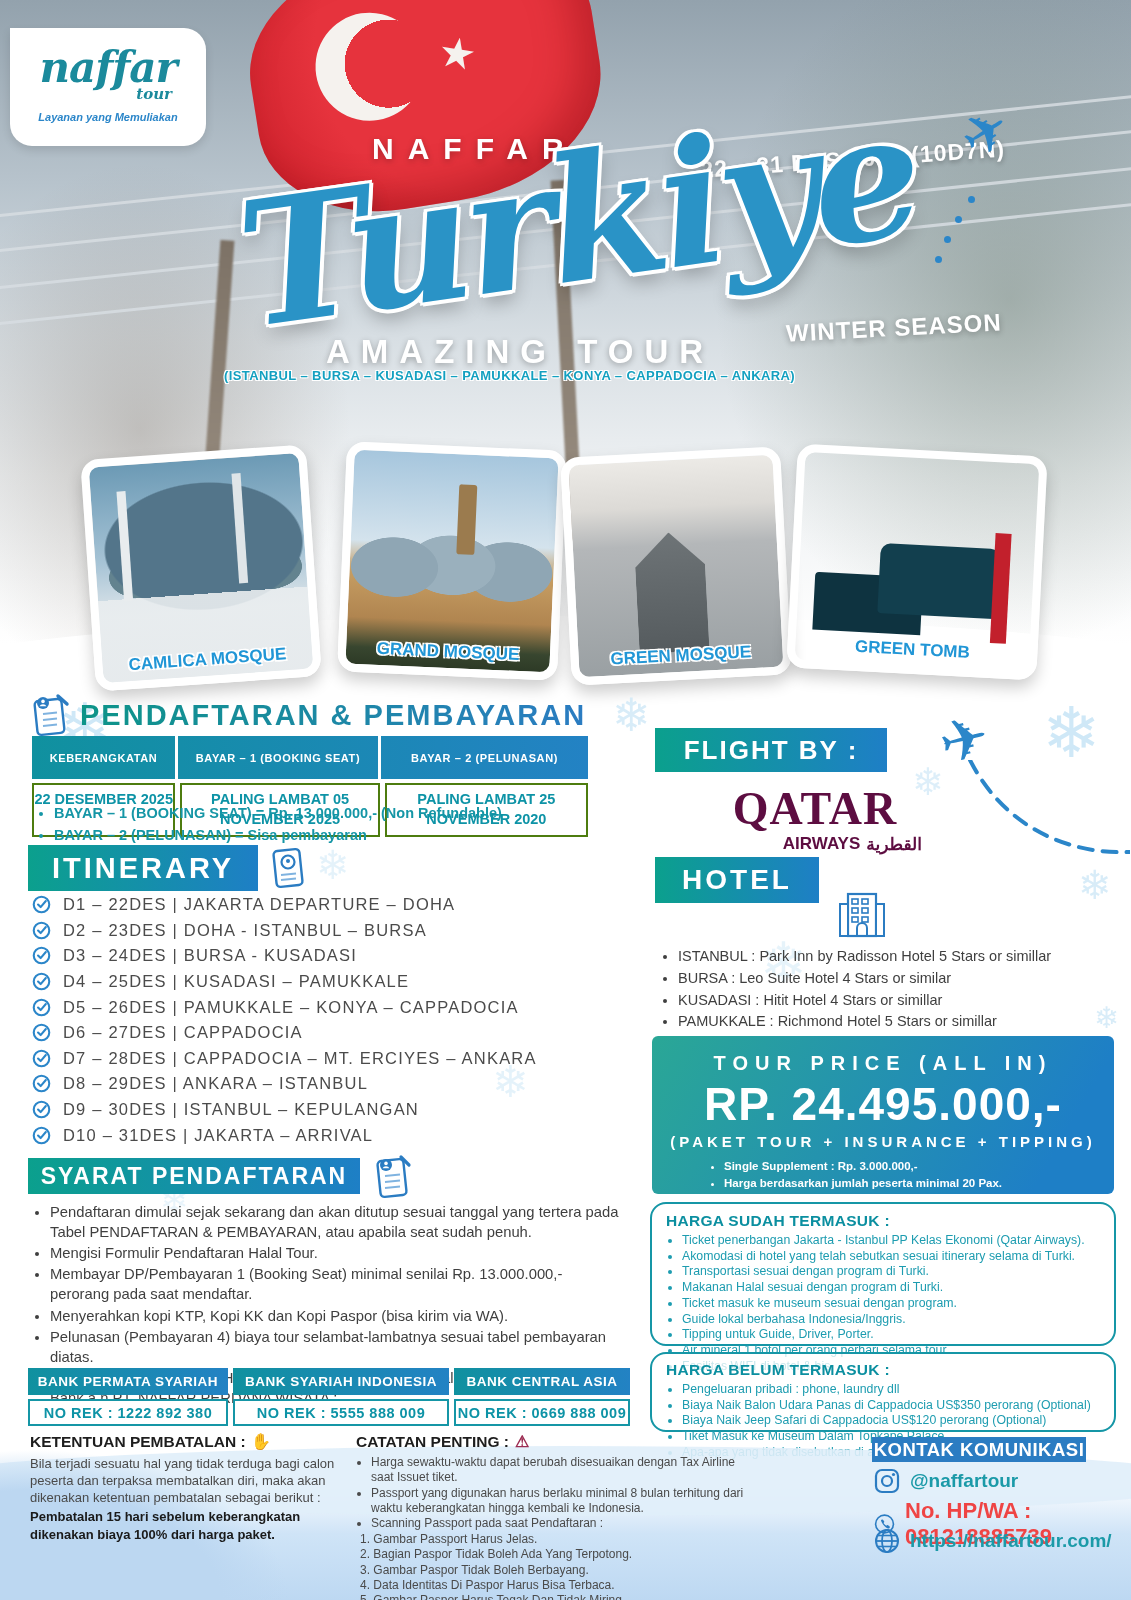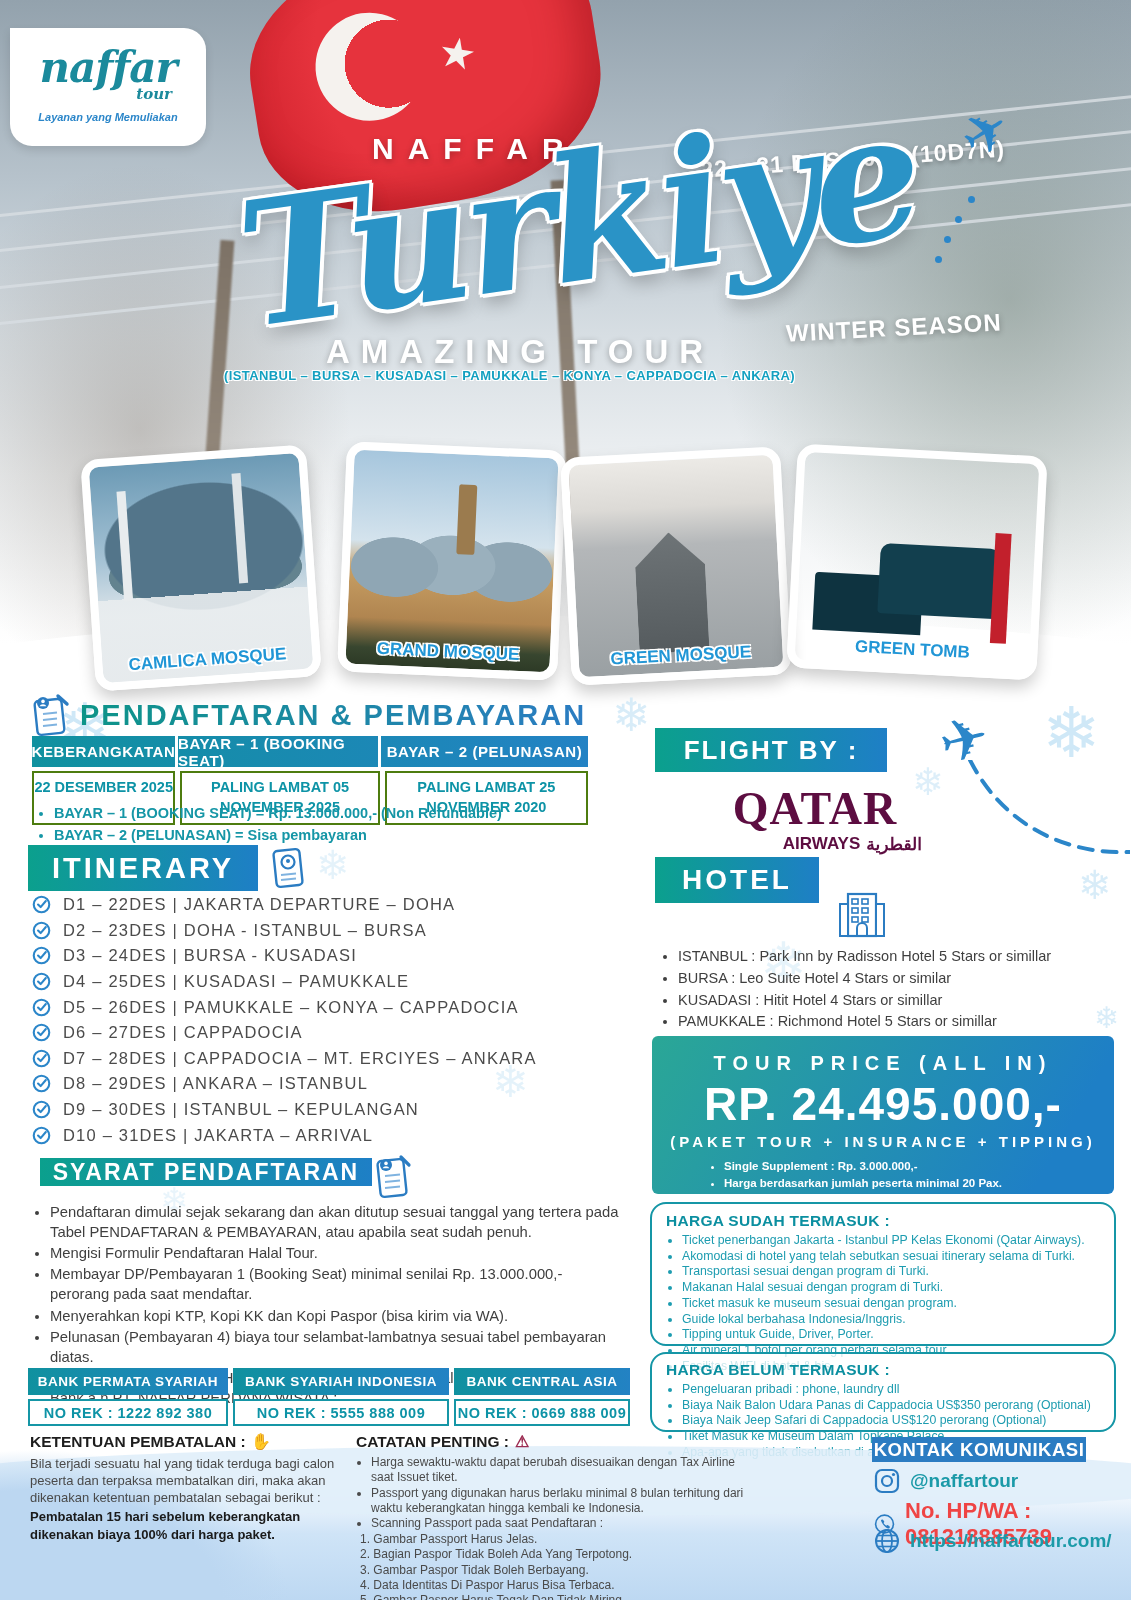--- a/index.html
+++ b/index.html
@@ -96,37 +96,37 @@
   
   .flake{ position:absolute; color:#cfe8f7; }
   .sec-title-row{ position:absolute; display:flex; align-items:center; gap:8px; }
   .grad-text{ font-weight:800; font-size:29px; letter-spacing:2px;
     background:linear-gradient(90deg,#0d9488 0%, #2b7cc2 100%); -webkit-background-clip:text; background-clip:text; color:transparent; }
   .grad-box{ position:absolute; display:flex; align-items:center; justify-content:center;
     background:linear-gradient(90deg,#0ba08d 0%, #1e7fc6 100%); color:#fff; font-weight:800; }
   
   .reg-table{ position:absolute; left:32px; top:736px; width:556px; }
   .reg-head{ display:flex; background:linear-gradient(90deg,#10919f,#2382c4); }
-  .reg-head div{ height:31px; display:flex; align-items:center; justify-content:center; color:#fff; font-weight:800; font-size:15px;
+  .reg-head div{ height:43px; display:flex; align-items:center; justify-content:center; color:#fff; font-weight:800; font-size:11px;
     letter-spacing:.6px; border-right:3px solid #fff; }
   .reg-head div:last-child{ border-right:none; }
   .reg-body{ display:flex; gap:5px; margin-top:4px; }
   .reg-body div{ background:#fff; border:2px solid #4d7c0f; color:#0d93a6; font-weight:800; font-size:14.5px; text-align:center;
     height:54px; padding-top:5px; line-height:1.35; }
   .c1{ width:146px; } .c2{ width:203px; } .c3{ width:207px; }
   .reg-notes{ position:absolute; left:36px; top:803px; color:#1596a6; font-weight:600; font-size:14.5px; line-height:1.5; }
   .reg-notes li{ list-style:disc; margin-left:18px; }
   
   .itin-box{ left:28px; top:845px; width:230px; height:46px; font-size:29px; letter-spacing:3px; }
   .itin-list{ position:absolute; left:32px; top:892px; }
   .itin-row{ display:flex; align-items:center; gap:12px; height:25.6px; }
   .itin-row span{ color:#4b4b4b; font-size:16.5px; letter-spacing:1.2px; font-weight:500; }
   .check{ width:19px; height:19px; flex:0 0 19px; }
   
-  .syarat-box{ left:40px; top:1158px; width:332px; height:28px; font-size:23px; letter-spacing:2px; }
+  .syarat-box{ left:28px; top:1158px; width:332px; height:36px; font-size:23px; letter-spacing:2px; }
   .syarat-list{ position:absolute; left:34px; top:1202px; width:590px; color:#3f3f3f; font-size:14.8px; line-height:1.36; }
   .syarat-list li{ list-style:disc; margin-left:16px; margin-bottom:1px; }
   
   .banks{ position:absolute; left:28px; top:1368px; display:flex; gap:5px; }
   .bank{ display:flex; flex-direction:column; gap:4px; }
   .bank .bh{ background:linear-gradient(90deg,#10919f,#2382c4); color:#fff; font-weight:800; font-size:13.5px; letter-spacing:.5px;
     height:27px; display:flex; align-items:center; justify-content:center; }
   .bank .bv{ background:#fff; border:2px solid #1596a6; color:#0d93a6; font-weight:800; font-size:14.5px; letter-spacing:.5px;
     height:27px; display:flex; align-items:center; justify-content:center; }
   .bw1{ width:200px; } .bw2{ width:216px; } .bw3{ width:176px; }

